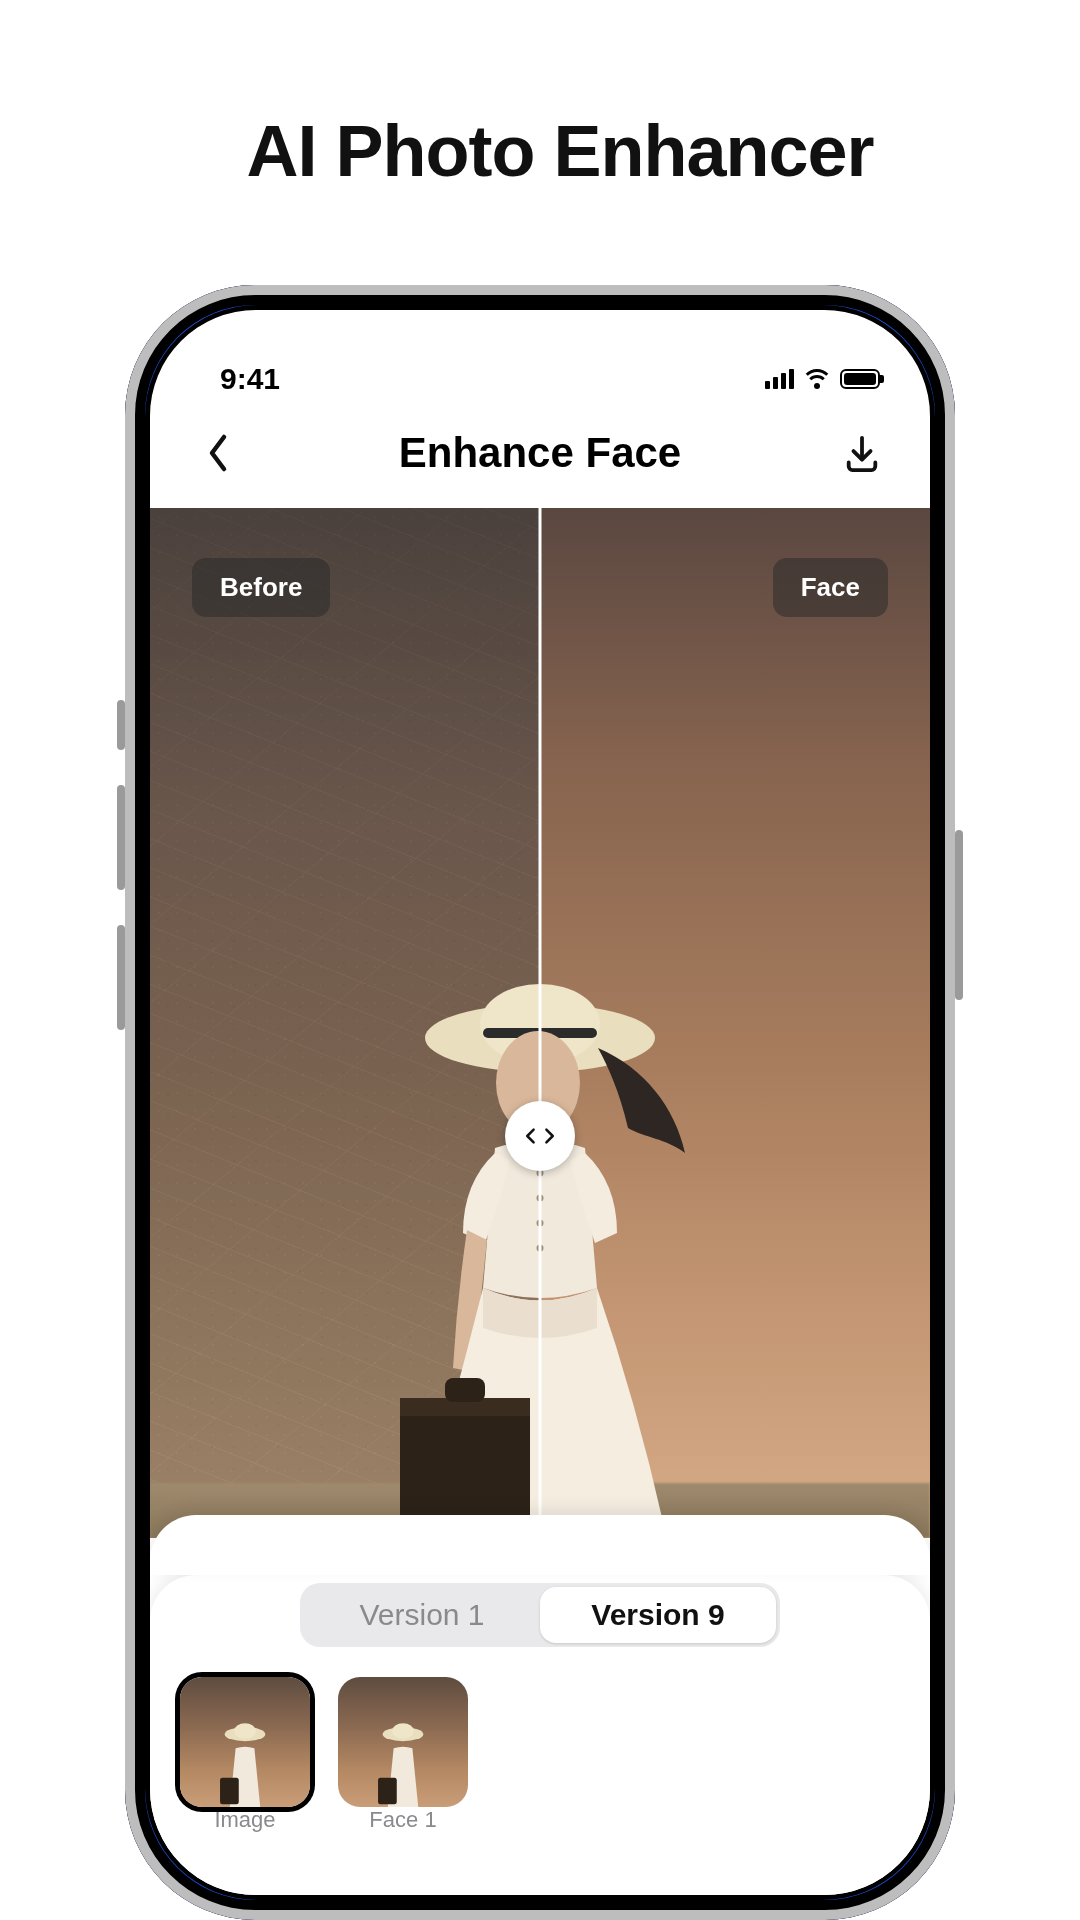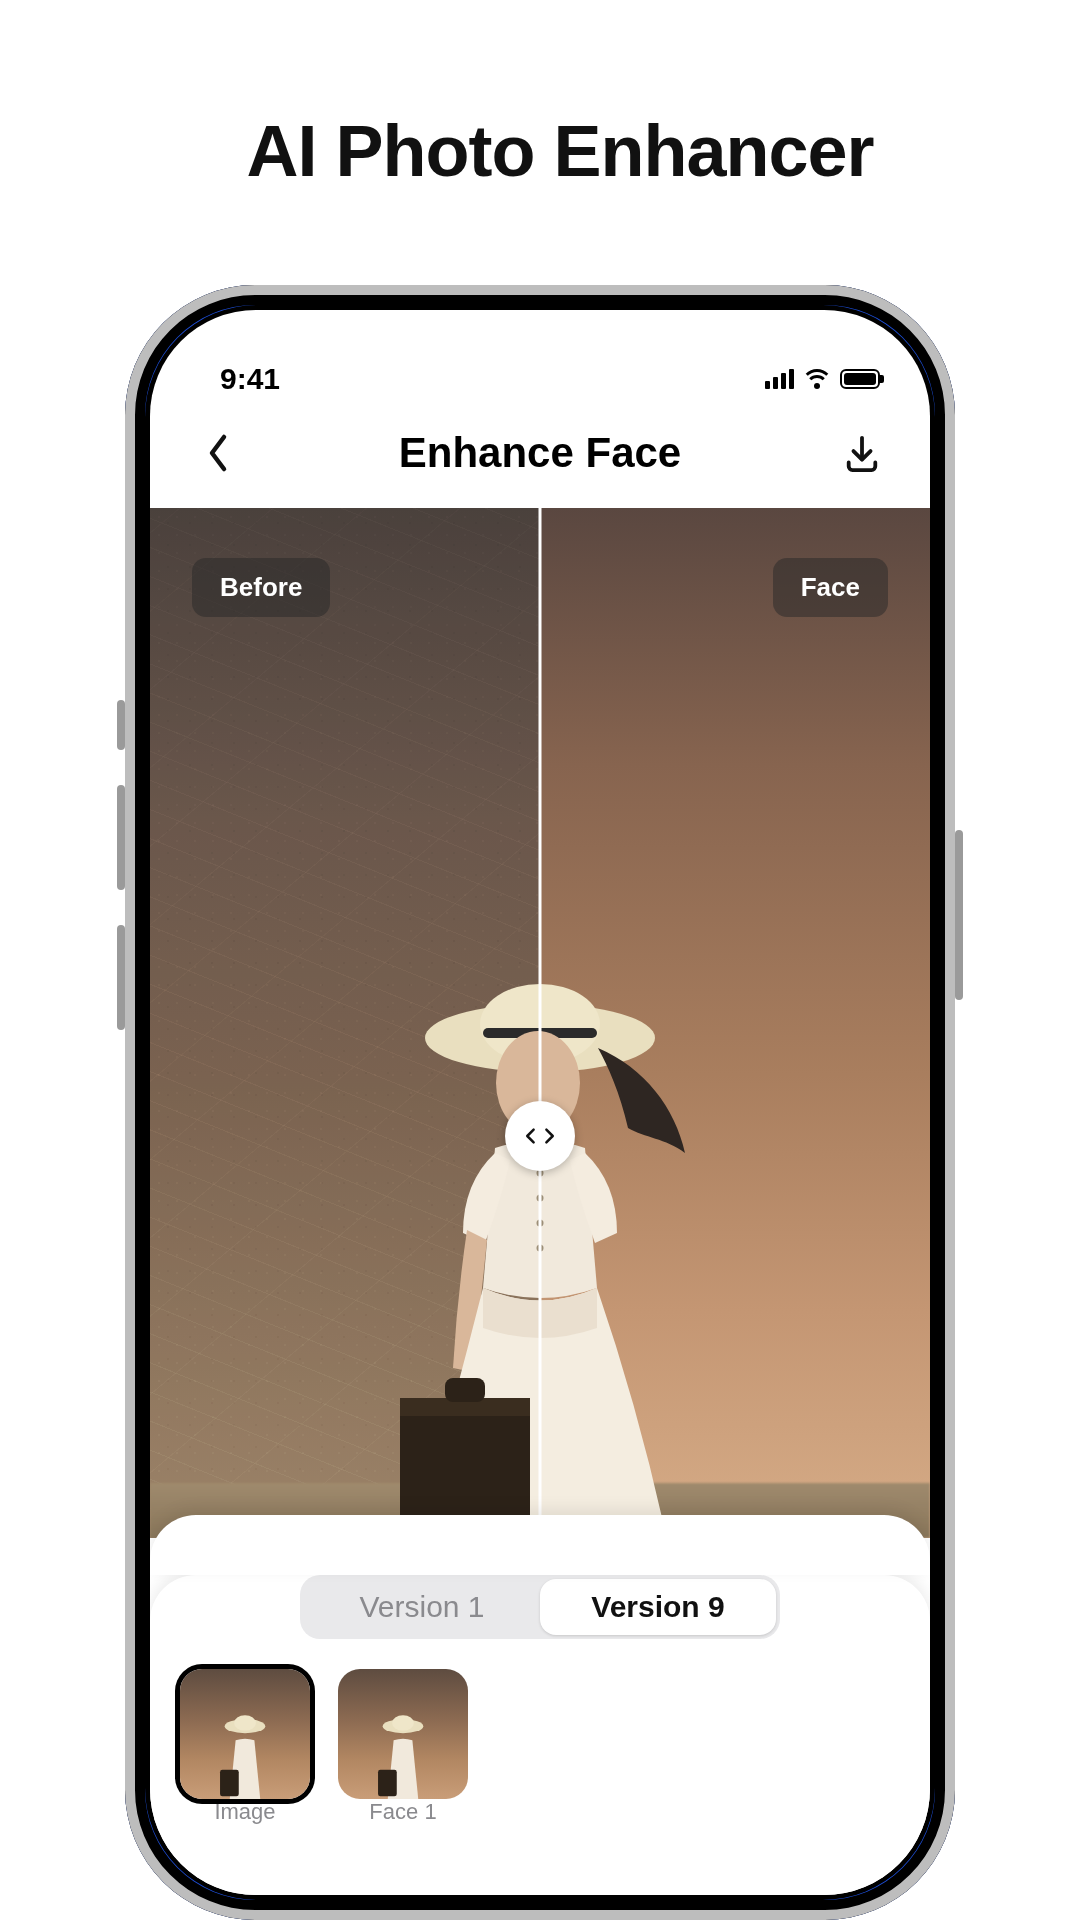--- a/index.html
+++ b/index.html
@@ -137,21 +137,21 @@
     position:absolute; left:0; right:0; bottom:0; height:320px;
     background:#fff; border-radius:46px 46px 0 0;
     box-shadow: 0 -6px 16px rgba(0,0,0,.08);
   }
   .sheet::before {
     content:""; position:absolute; left:0; right:0; top:-60px; height:60px;
     background:#fff; border-radius:46px 46px 0 0;
     box-shadow: 0 -6px 16px rgba(0,0,0,.08);
   }
   .segment {
-    margin:0 auto 0; width:480px; height:64px;
+    margin:8px auto 0; width:480px; height:64px;
     background:#e9e9eb; border-radius:20px;
     display:flex; align-items:center; justify-content:space-around;
     padding:4px;
   }
   .segment .seg-item {
     flex:1; text-align:center; font-size:30px; color:#8a8a8e; font-weight:500;
     height:56px; line-height:56px; border-radius:16px;
   }
   .segment .seg-item.active { background:#fff; color:#111; font-weight:600; box-shadow:0 1px 3px rgba(0,0,0,.15);}
   .thumbs { display:flex; gap:28px; padding: 30px 30px 0 30px; }

